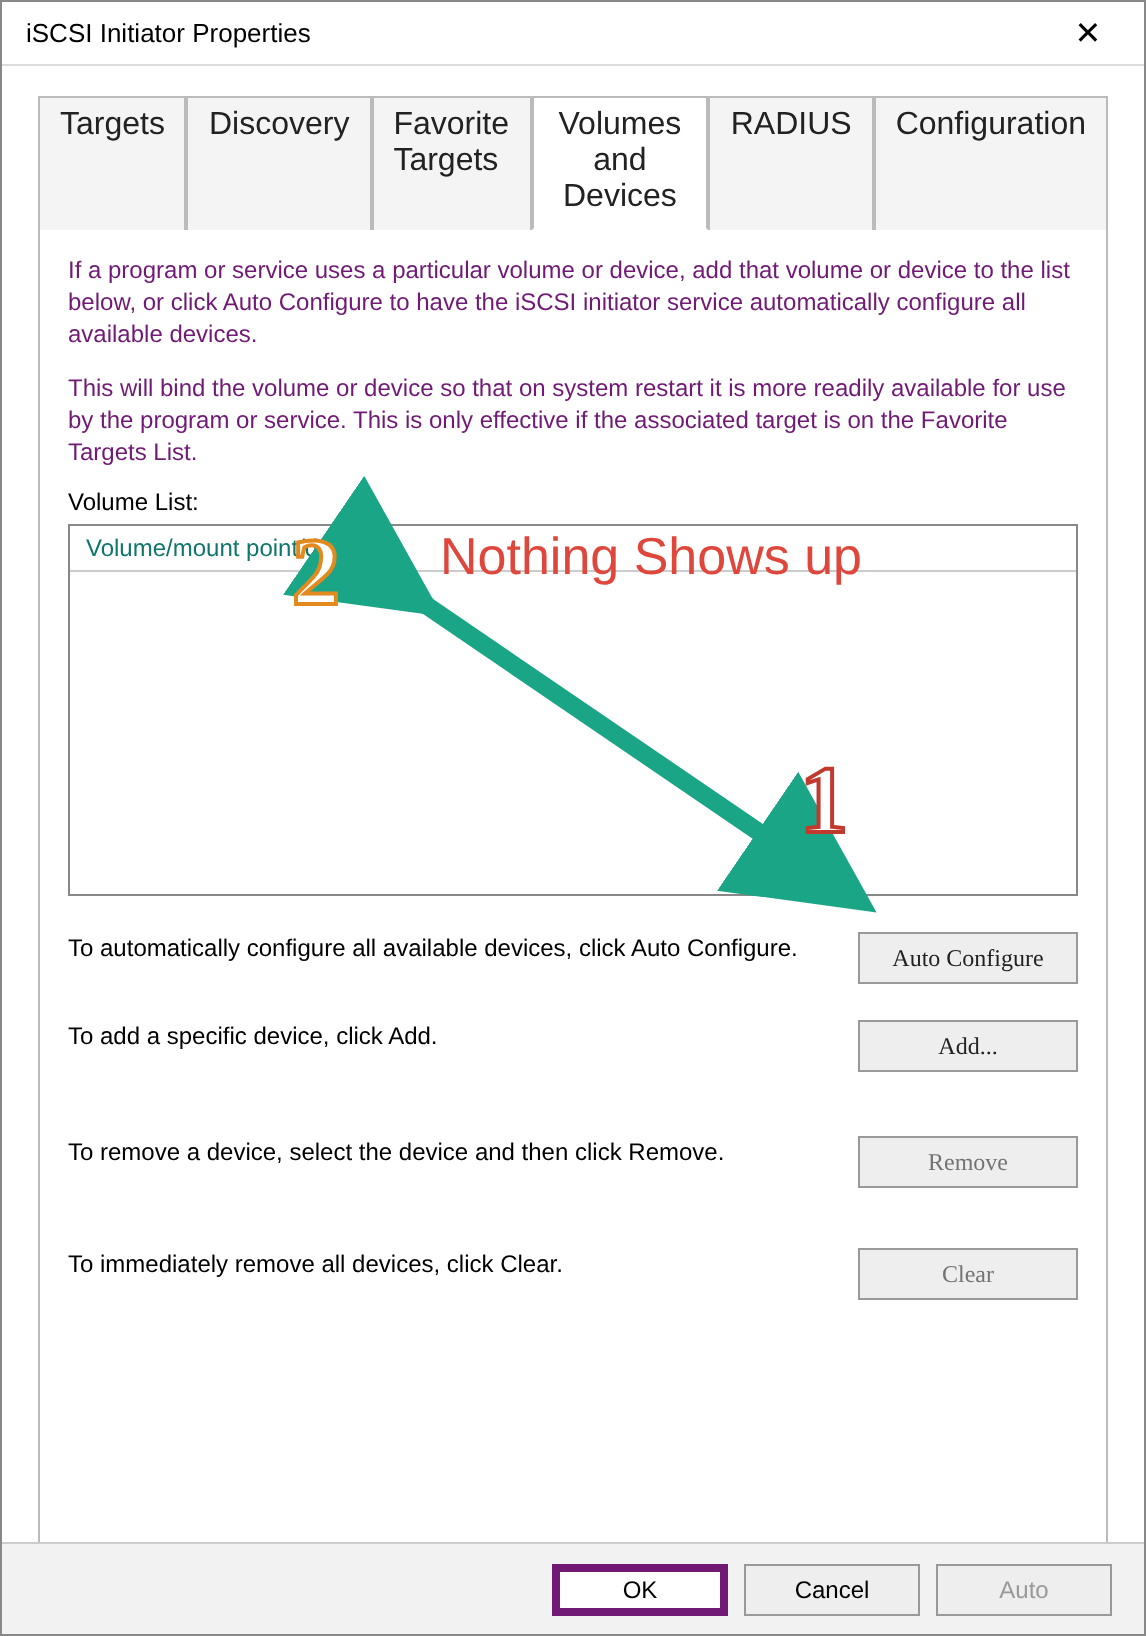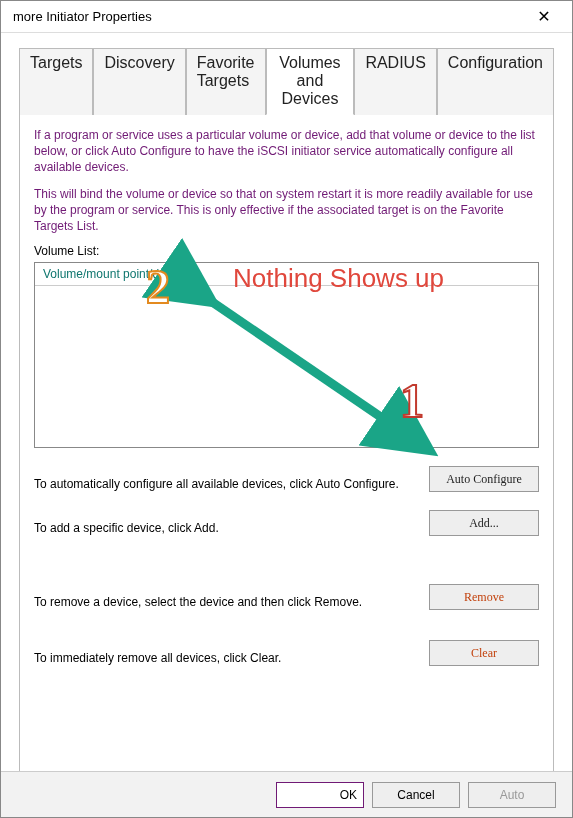--- a/index.html
+++ b/index.html
@@ -68,53 +68,53 @@
     font-size: 12px;
   }
   .listbox .hdr {
     border-bottom: 1px solid #ccc;
     padding: 4px 8px;
     color: #0f766e;
     background: #fff;
   }
   .row {
     display: flex;
-    align-items: flex-end;
+    align-items: flex-start;
     margin-top: 18px;
   }
   .row .txt { flex: 1; padding-right: 18px; line-height: 1.35; }
   .btn {
     width: 110px;
     height: 26px;
     border: 1px solid #999;
     background: #eee;
     font-family: Liberation Serif, serif;
     font-size: 12px;
     color: #222;
   }
-  .btn.disabled { color: #c2410c; }
+  .btn.disabled { color: #737373; }
   .bottombar {
     position: absolute;
     bottom: 0; left: 0; right: 0;
     height: 46px;
     border-top: 1px solid #ccc;
     display: flex;
     justify-content: flex-end;
     align-items: center;
     padding: 0 16px;
     gap: 8px;
     background: #f2f2f2;
   }
   .bbtn {
     width: 88px; height: 26px;
     border: 1px solid #999;
     background: #eee;
     font-family: inherit; font-size: 12px;
   }
-  .bbtn.primary { border: 1px solid #701a75; background: #fff; text-align: right; }
+  .bbtn.primary { border: 4px solid #701a75; background: #fff; }
   .bbtn.disabled { color: #999; }
   .arrow-svg { position: absolute; left: 0; top: 0; pointer-events: none; }
   .num {
     position: absolute;
     font-family: Georgia, "Times New Roman", serif;
     font-size: 48px;
     font-weight: bold;
     -webkit-text-stroke: 2px;
   }
   .num1 {
@@ -122,32 +122,32 @@
     color: #fff;
     -webkit-text-stroke-color: #c23a2e;
   }
   .num2 {
     left: 145px; top: 258px;
     color: #fff;
     -webkit-text-stroke-color: #e38a1f;
   }
   .note {
     position: absolute;
-    left: 232px; top: 262px;
+    left: 219px; top: 262px;
     font-size: 26px;
     color: #e0473c;
     font-family: Arial, sans-serif;
     font-weight: 500;
   }
 </style>
 </head>
 <body>
 
 <div class="titlebar">
-  <div class="title">more Initiator Properties</div>
+  <div class="title">iSCSI Initiator Properties</div>
   <div class="close">
     <span>✕</span>
   </div>
 </div>
 
 <div class="content">
   <div class="tabstrip">
     <div class="tab">Targets</div>
     <div class="tab">Discovery</div>
     <div class="tab">Favorite Targets</div>
@@ -168,21 +168,21 @@
     <div class="row">
       <div class="txt">To automatically configure all available devices, click Auto Configure.</div>
       <button class="btn">Auto Configure</button>
     </div>
 
     <div class="row">
       <div class="txt">To add a specific device, click Add.</div>
       <button class="btn">Add...</button>
     </div>
 
-    <div class="row" style="margin-top:48px">
+    <div class="row" style="margin-top:32px">
       <div class="txt">To remove a device, select the device and then click Remove.</div>
       <button class="btn disabled" disabled="">Remove</button>
     </div>
 
     <div class="row" style="margin-top:30px">
       <div class="txt">To immediately remove all devices, click Clear.</div>
       <button class="btn disabled" disabled="">Clear</button>
     </div>
   </div>
 </div>

